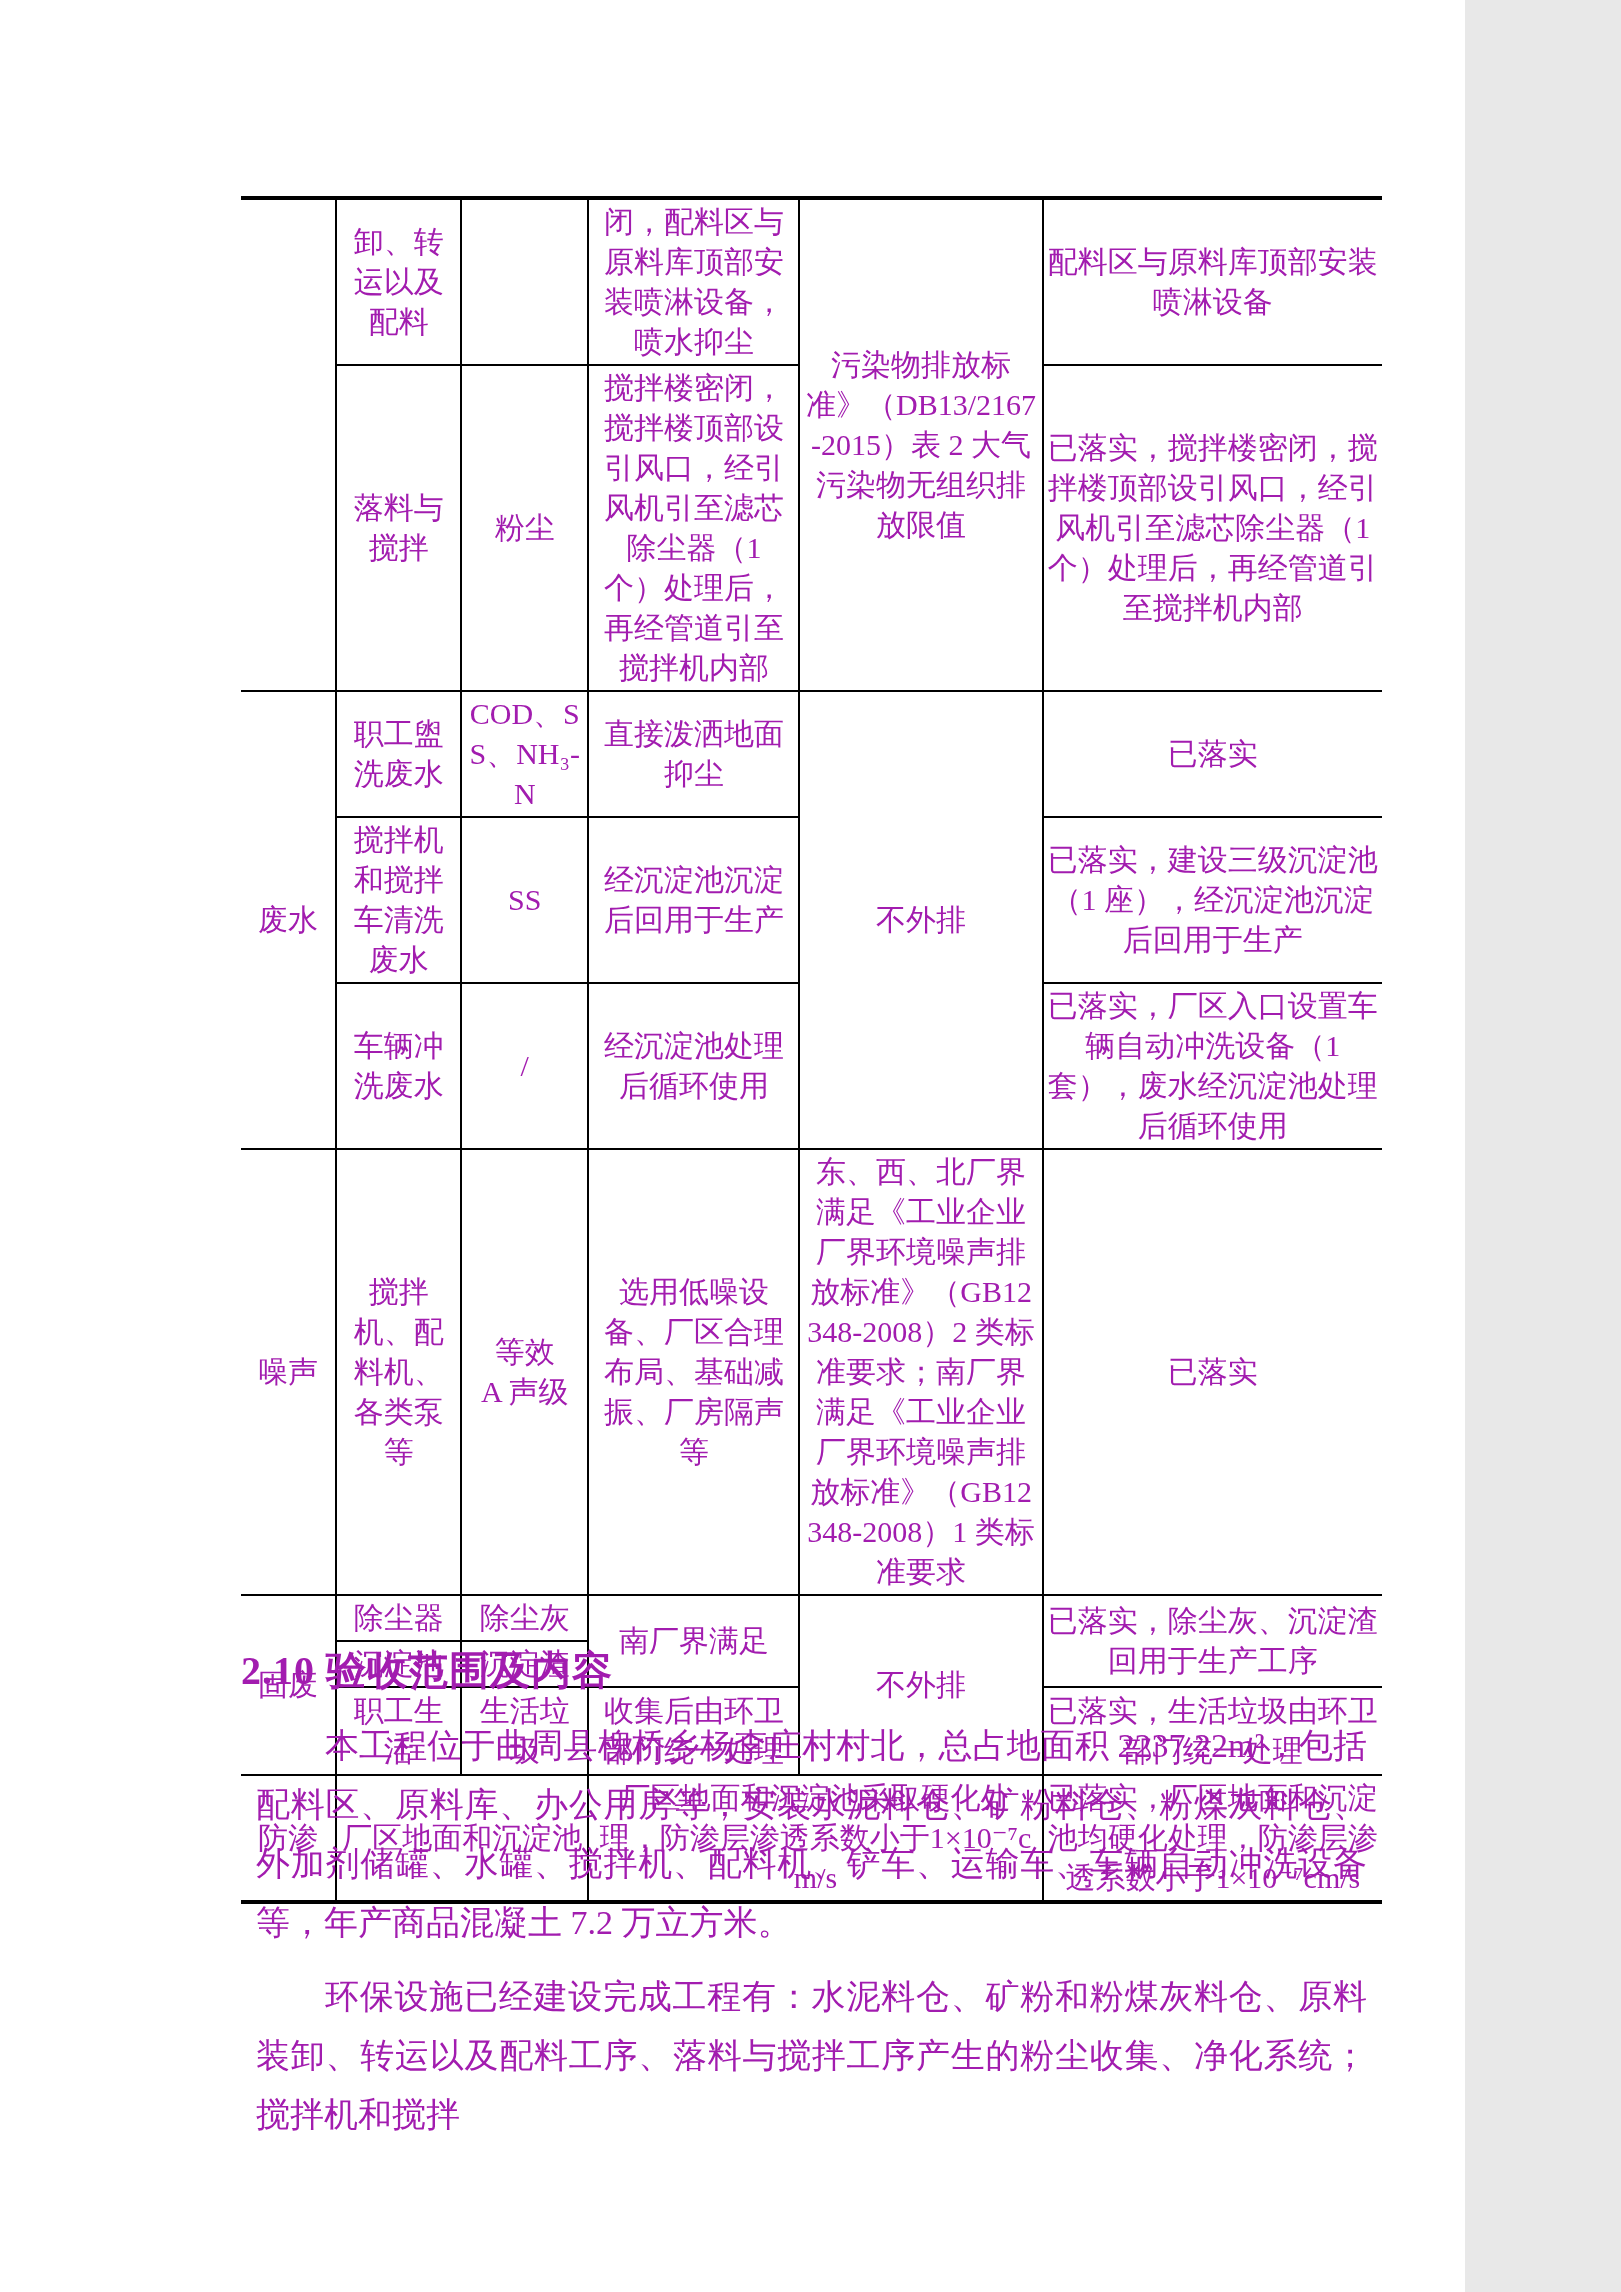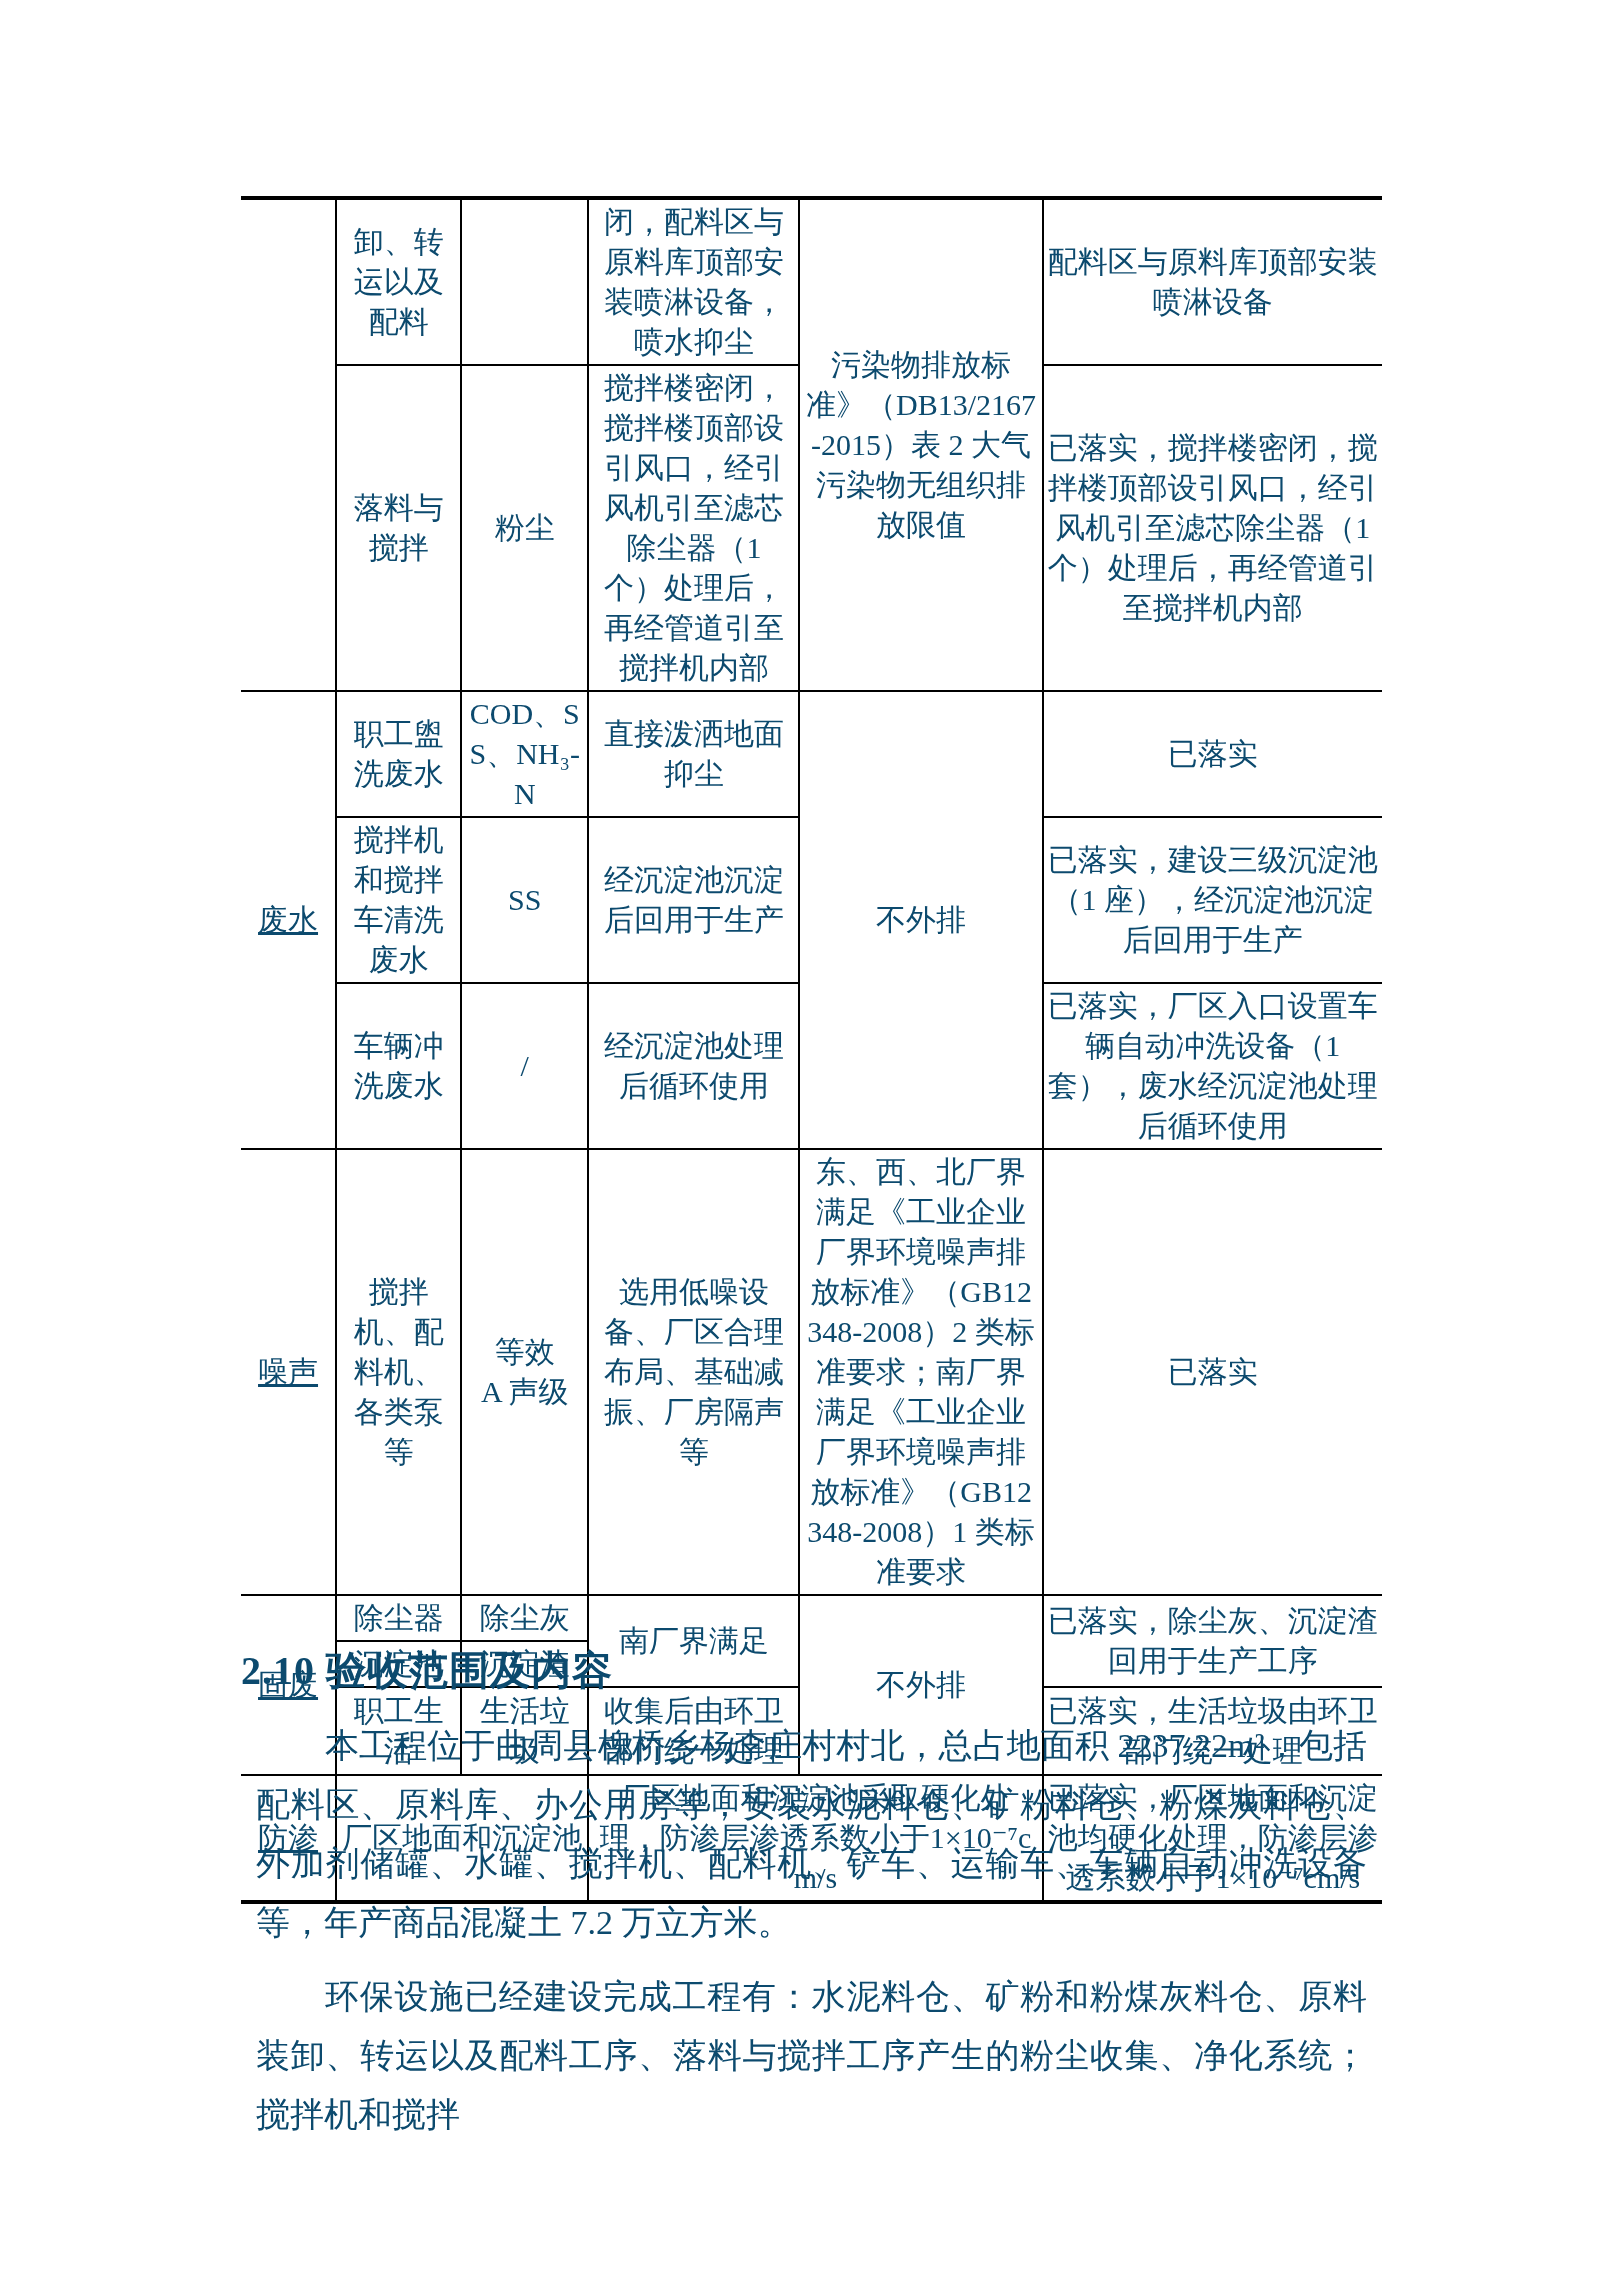--- a/index.html
+++ b/index.html
@@ -1,38 +1,38 @@
 <!DOCTYPE html>
 <html><head>
 <meta charset="utf-8">
 <style>
   html,body{margin:0;padding:0;background:#e8e8e8;}
   .page{
     position:relative;
-    width:1621px;height:2293px;
+    width:1465px;height:2293px;
     background:#ffffff;
     font-family:"Liberation Serif","DejaVu Serif",serif;
-    color:#0c4a6e;
+    color:#a21caf;
     overflow:hidden;
   }
   
   table.env{
     position:absolute;left:241px;top:196px;width:1141px;
     border-collapse:collapse;table-layout:fixed;
     border-top:4.9px solid #000;border-bottom:4.9px solid #000;
     font-size:30px;line-height:40px;text-align:center;
   }
   table.env td{
     border:2px solid #000;
     padding:2px 3.9px;
     vertical-align:middle;
     word-break:break-all;
     overflow:hidden;
   }
-  table.env td.nl{border-left:none;text-decoration:underline;}
+  table.env td.nl{border-left:none;}
   table.env td.nr{border-right:none;text-align:center;}
   table.env td.pre{white-space:pre-line;}
   tr.h132{height:129px}
   tr.h268{height:263px}
   tr.h80 {height:78px}
   tr.h131{height:128px}
   tr.h134{height:131px}
   tr.h392{height:384px}
   tr.h43 {height:42px}
   tr.h45 {height:44px}

